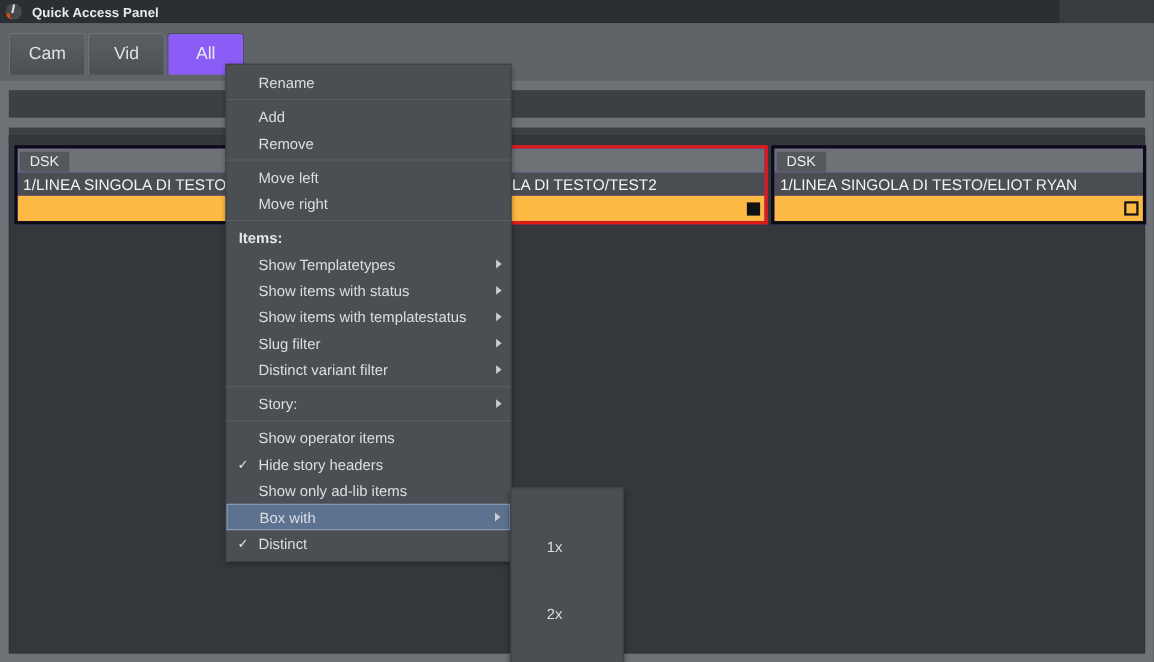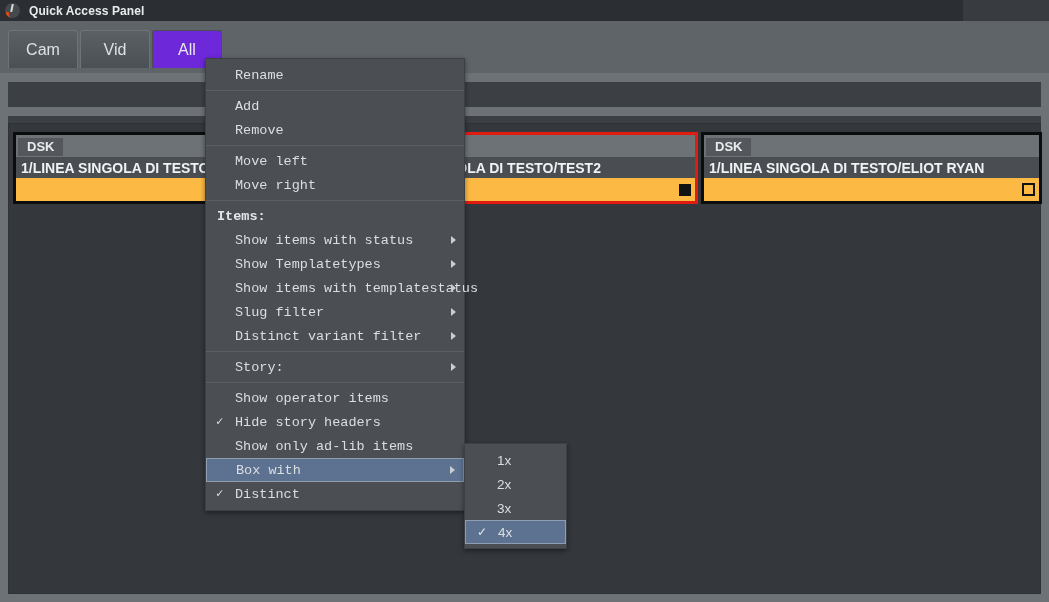--- a/index.html
+++ b/index.html
@@ -87,21 +87,21 @@
     justify-content: center;
     font-size: 16px;
     color: #dfe2e4;
     background: linear-gradient(#5b6064, #4b5055);
     border: 1px solid #6e7378;
     border-bottom: none;
     border-radius: 3px 3px 0 0;
     cursor: default;
   }
   .tab.active {
-    background: #6d28d9;
+    background: #8b5cf6;
     border-color: #4a4e52;
     color: #e7eaec;
   }
 
   
   .content-frame {
     position: absolute;
     left: 0; top: 73px;
     width: 1049px; height: 529px;
     background: #6d7276;
@@ -134,21 +134,20 @@
     display: flex;
     gap: 3px;
   }
   .dsk-box {
     width: 341px;
     height: 72px;
     background: #6d28d9;
     border: 3px solid #0b0c0d;
     position: relative;
     overflow: hidden;
-    font-weight: bold;
   }
   .dsk-box.selected {
     border-color: #e01b10;
   }
   .dsk-header {
     height: 22px;
     background: #6d7276;
     display: flex;
     align-items: center;
     padding-left: 2px;
@@ -194,21 +193,20 @@
     position: absolute;
     background: #4b4f53;
     border: 1px solid #3d4145;
     box-shadow: 0 2px 5px rgba(0,0,0,0.45);
     z-index: 50;
     padding: 4px 0;
   }
   #main-menu {
     left: 205px; top: 58px;
     width: 260px;
-    font-family: Liberation Mono, monospace;
   }
   #sub-menu {
     left: 464px; top: 443px;
     width: 103px;
   }
   .menu-item {
     position: relative;
     height: 24px;
     display: flex;
     align-items: center;
@@ -250,21 +248,21 @@
   .arrow {
     position: absolute;
     right: 8px;
     top: 50%;
     transform: translateY(-50%);
     width: 0; height: 0;
     border-left: 5px solid #c9ced2;
     border-top: 4px solid transparent;
     border-bottom: 4px solid transparent;
   }
-  #sub-menu .menu-item { padding-left: 32px; padding-right: 10px; }
+  #sub-menu .menu-item { padding-left: 32px; padding-right: 10px; margin-top: 37px; }
   #sub-menu .check { left: 11px; }
 </style>
 </head>
 <body>
 
 <div id="app">
 
   <div class="titlebar">
     <div class="app-logo"></div>
     <div class="title-text">Quick Access Panel</div>
@@ -344,25 +342,25 @@
     <div class="menu-item">
       <span>Move right</span>
     </div>
     <div class="menu-sep"></div>
 
     <div class="menu-item heading">
       <span>Items:</span>
     </div>
 
     <div class="menu-item">
+      <span>Show Templatetypes</span>
+      <span class="arrow"></span>
+    </div>
+    <div class="menu-item">
       <span>Show items with status</span>
-      <span class="arrow"></span>
-    </div>
-    <div class="menu-item">
-      <span>Show Templatetypes</span>
       <span class="arrow"></span>
     </div>
     <div class="menu-item">
       <span>Show items with templatestatus</span>
       <span class="arrow"></span>
     </div>
     <div class="menu-item">
       <span>Slug filter</span>
       <span class="arrow"></span>
     </div>

